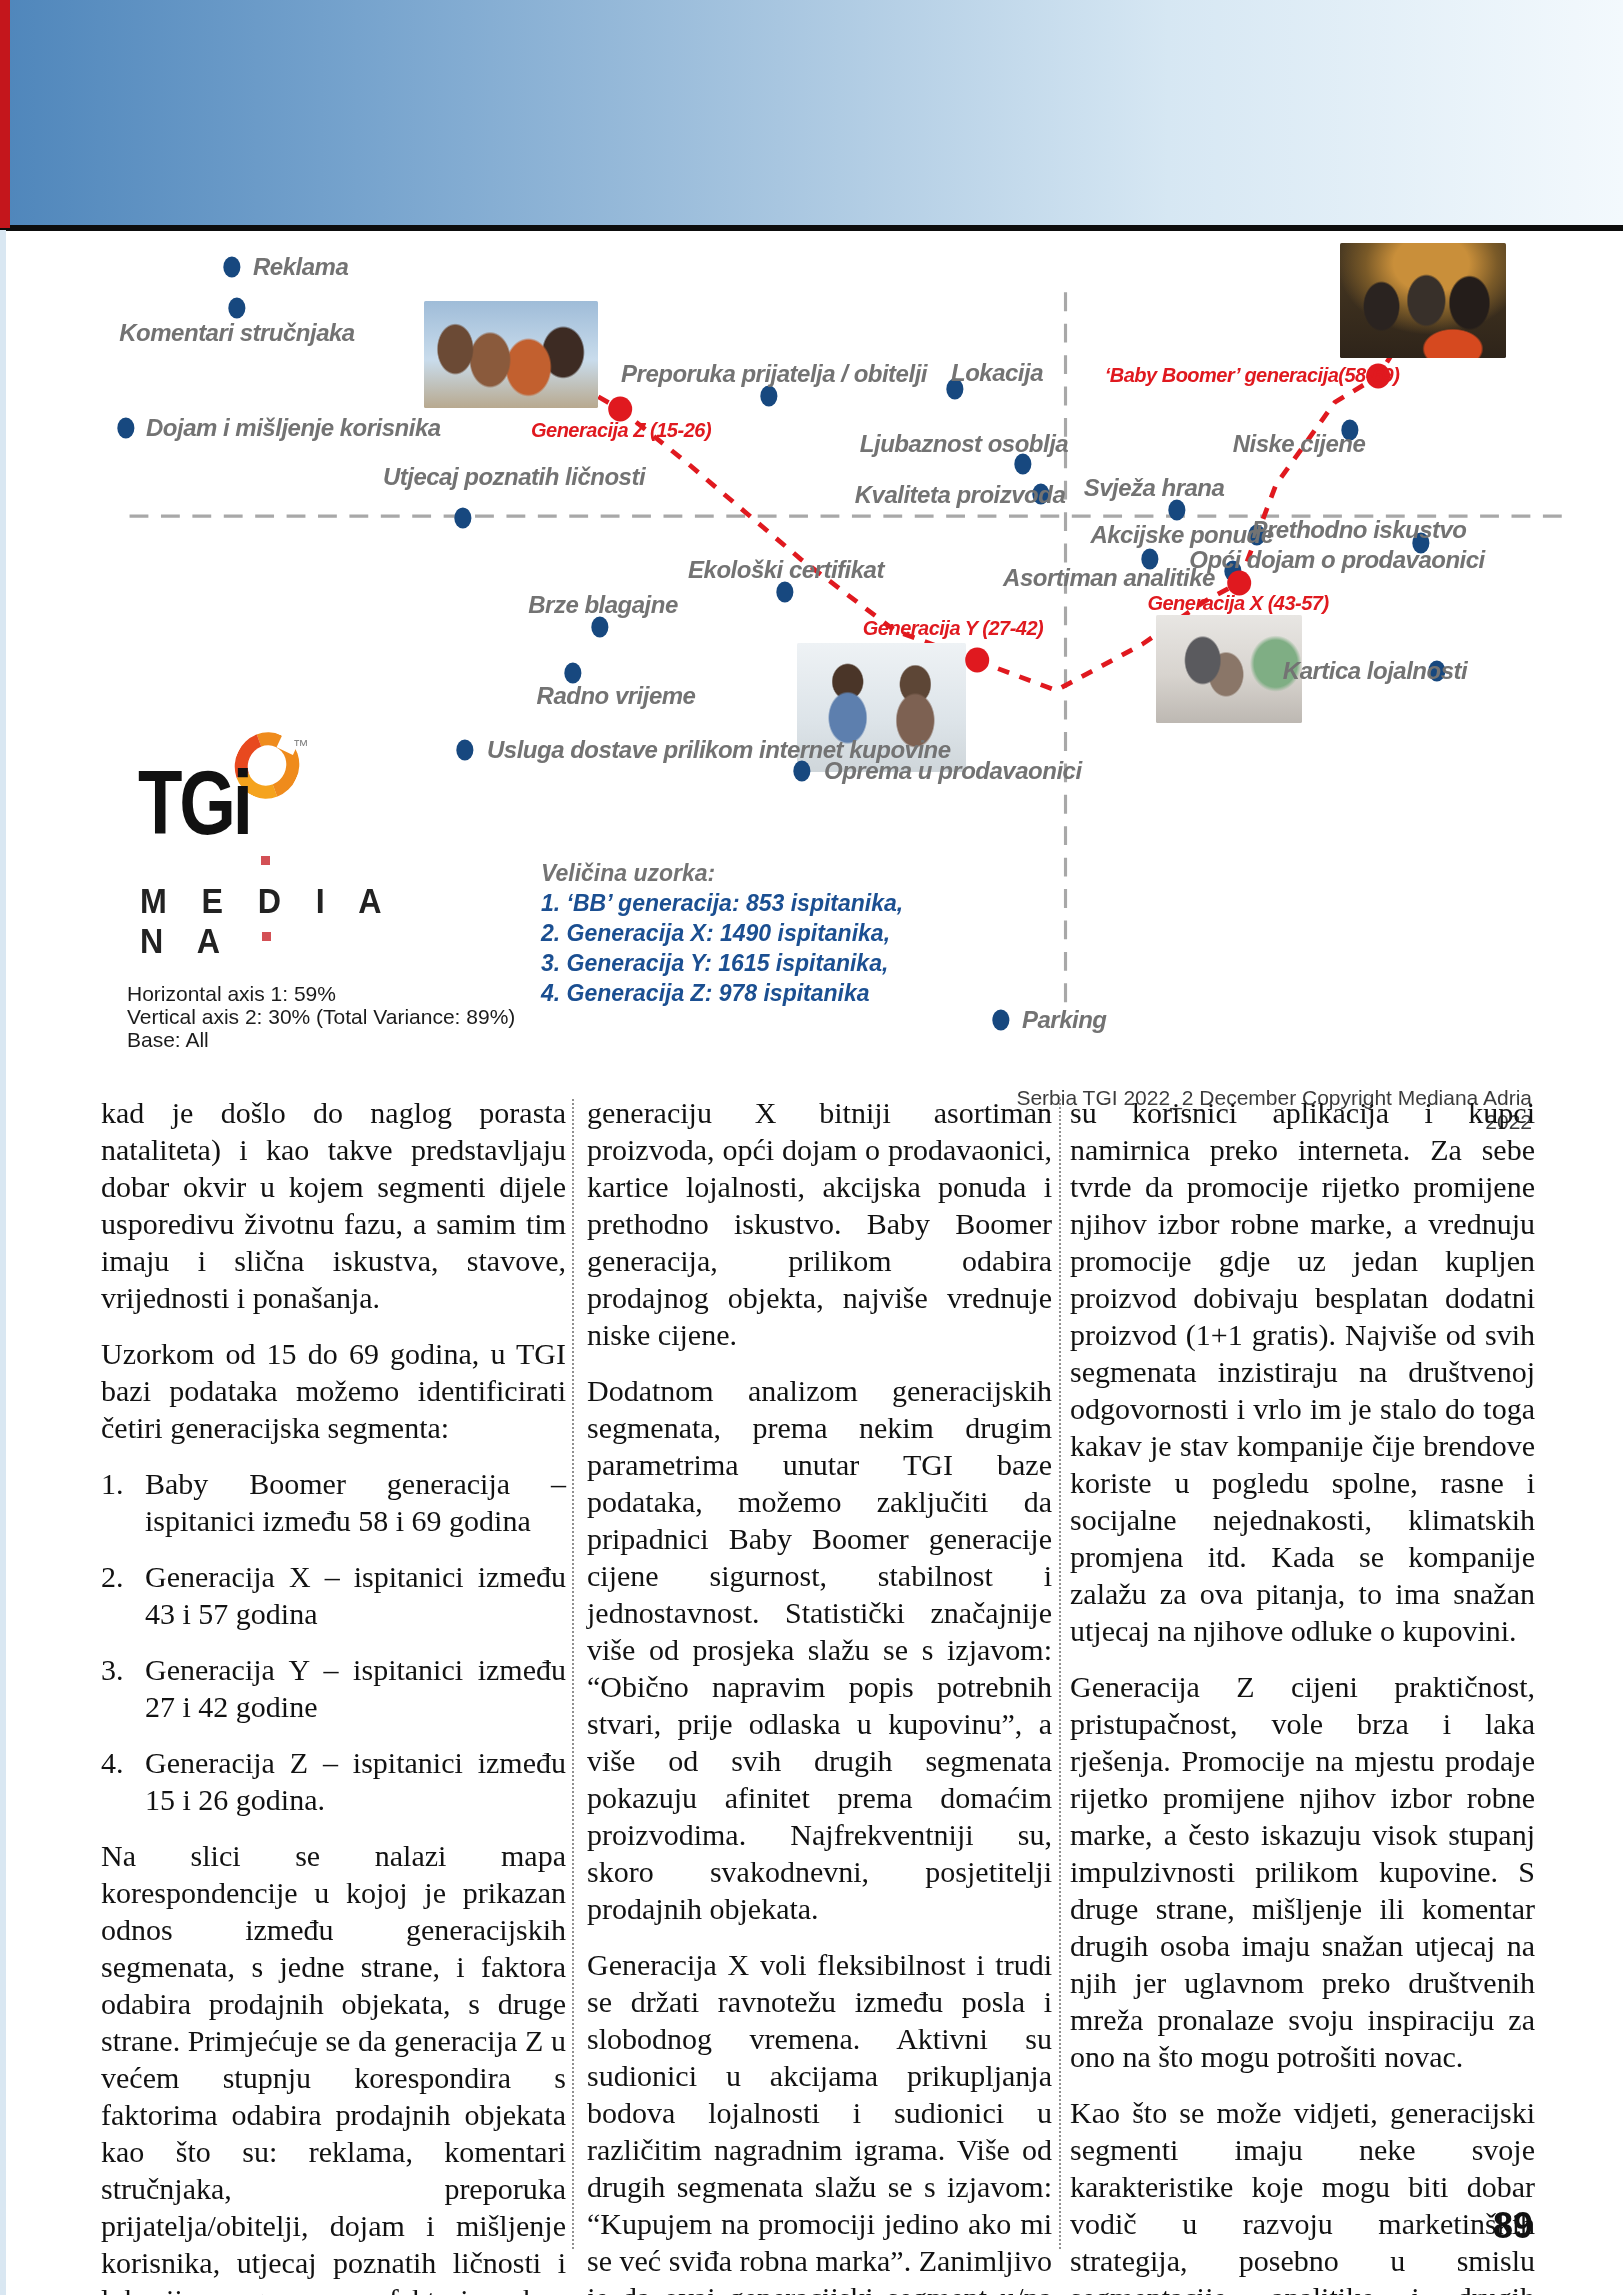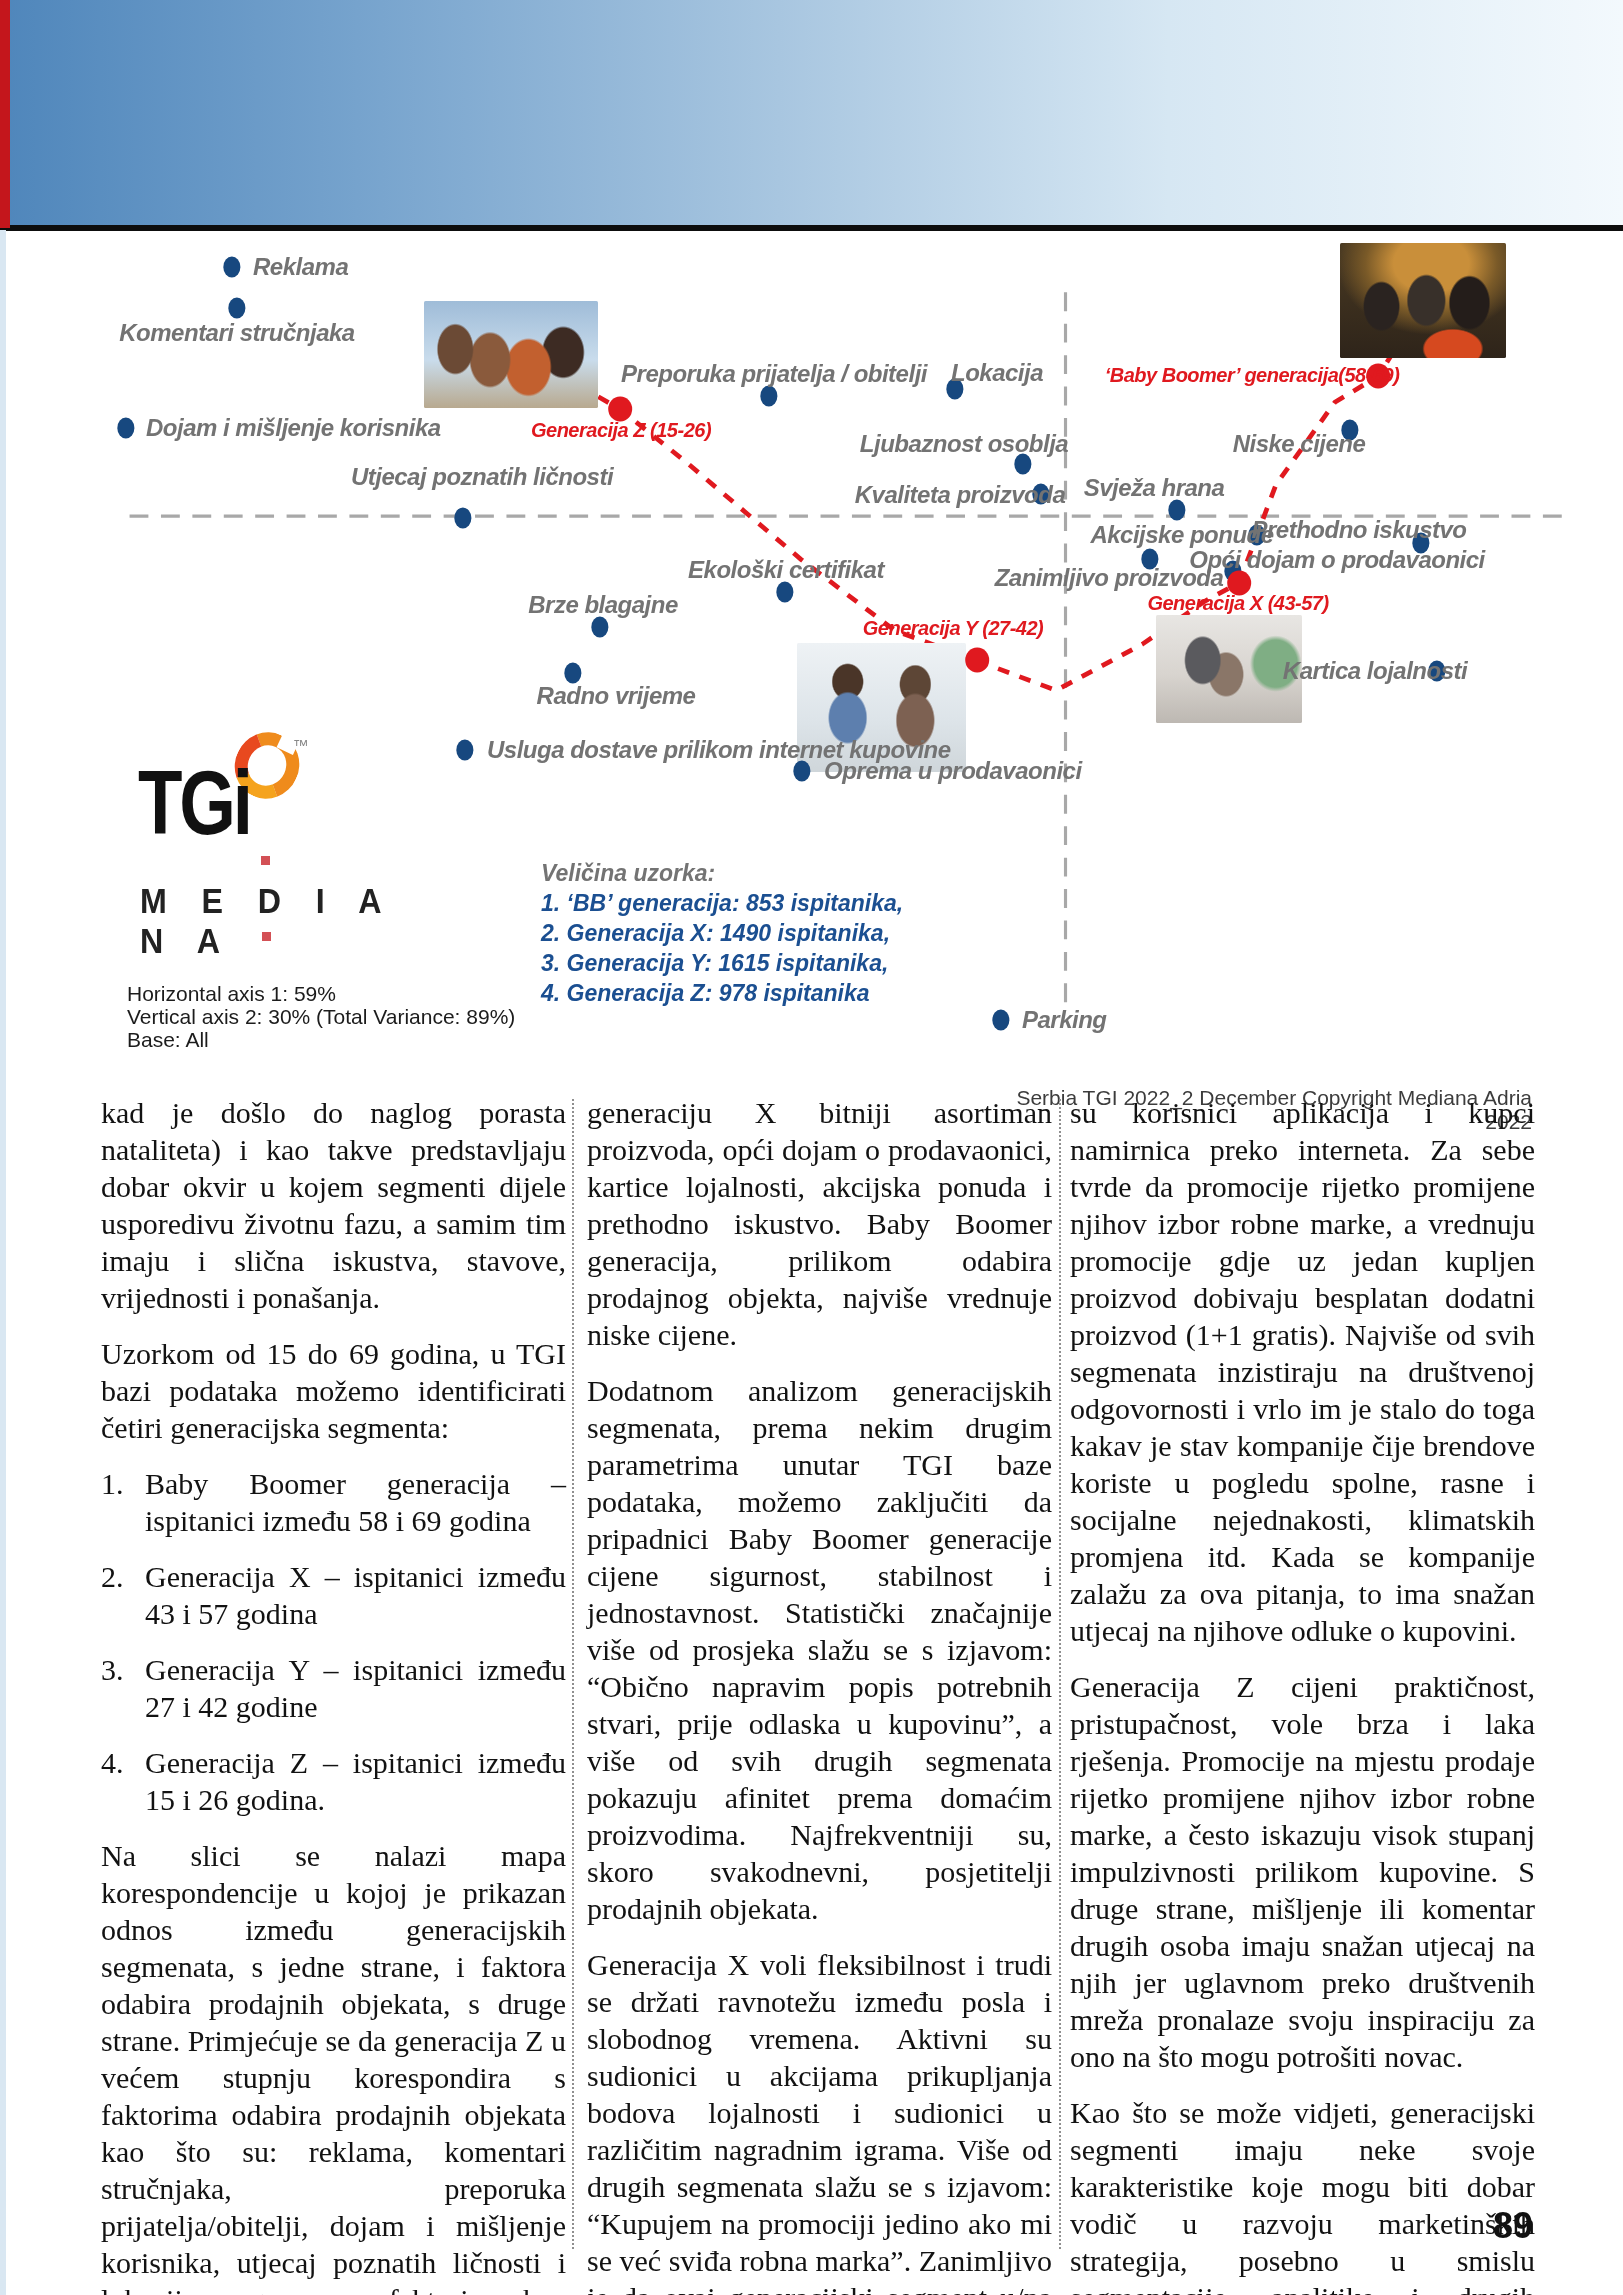--- a/index.html
+++ b/index.html
@@ -107,39 +107,39 @@
         <div class="photo sofa-couple" style="left: 1156px; top: 385px; width: 146px; height: 108px;"></div>
       </div>
     <div id="points">
         <div class="dot" style="left: 232px; top: 37px;"></div>
         <div class="plabel left" style="left: 253px; top: 37px;">Reklama</div>
         <div class="dot" style="left: 237px; top: 78px;"></div>
         <div class="plabel center" style="left: 237px; top: 103px;">Komentari stručnjaka</div>
         <div class="dot" style="left: 126px; top: 198px;"></div>
         <div class="plabel left" style="left: 146px; top: 198px;">Dojam i mišljenje korisnika</div>
         <div class="dot" style="left: 463px; top: 288px;"></div>
-        <div class="plabel center" style="left: 482px; top: 247px;">Utjecaj poznatih ličnosti</div>
+        <div class="plabel center" style="left: 514px; top: 247px;">Utjecaj poznatih ličnosti</div>
         <div class="dot" style="left: 769px; top: 166px;"></div>
         <div class="plabel center" style="left: 774px; top: 144px;">Preporuka prijatelja / obitelji</div>
         <div class="dot" style="left: 955px; top: 159px;"></div>
         <div class="plabel center" style="left: 997px; top: 143px;">Lokacija</div>
         <div class="dot" style="left: 1023px; top: 234px;"></div>
         <div class="plabel center" style="left: 964px; top: 214px;">Ljubaznost osoblja</div>
         <div class="dot" style="left: 1041px; top: 264px;"></div>
         <div class="plabel center" style="left: 960px; top: 265px;">Kvaliteta proizvoda</div>
         <div class="dot" style="left: 1177px; top: 280px;"></div>
         <div class="plabel center" style="left: 1154px; top: 258px;">Svježa hrana</div>
         <div class="dot" style="left: 1257px; top: 305px;"></div>
         <div class="plabel center" style="left: 1182px; top: 305px;">Akcijske ponude</div>
         <div class="dot" style="left: 1421px; top: 313px;"></div>
         <div class="plabel center" style="left: 1359px; top: 300px;">Prethodno iskustvo</div>
         <div class="dot" style="left: 1233px; top: 341px;"></div>
         <div class="plabel center" style="left: 1337px; top: 330px;">Opći dojam o prodavaonici</div>
         <div class="dot" style="left: 1150px; top: 329px;"></div>
-        <div class="plabel center" style="left: 1109px; top: 348px;">Zanimljivo proizvoda</div>
+        <div class="plabel center" style="left: 1109px; top: 348px;">Asortiman analitike</div>
         <div class="dot" style="left: 785px; top: 362px;"></div>
         <div class="plabel center" style="left: 786px; top: 340px;">Ekološki certifikat</div>
         <div class="dot" style="left: 600px; top: 397px;"></div>
         <div class="plabel center" style="left: 603px; top: 375px;">Brze blagajne</div>
         <div class="dot" style="left: 573px; top: 443px;"></div>
         <div class="plabel center" style="left: 572px; top: 466px; margin-left: 44px;">Radno vrijeme</div>
         <div class="dot" style="left: 465px; top: 520px;"></div>
         <div class="plabel left" style="left: 487px; top: 520px;">Usluga dostave prilikom internet kupovine</div>
         <div class="dot" style="left: 802px; top: 541px;"></div>
         <div class="plabel left" style="left: 824px; top: 541px;">Oprema u prodavaonici</div>

